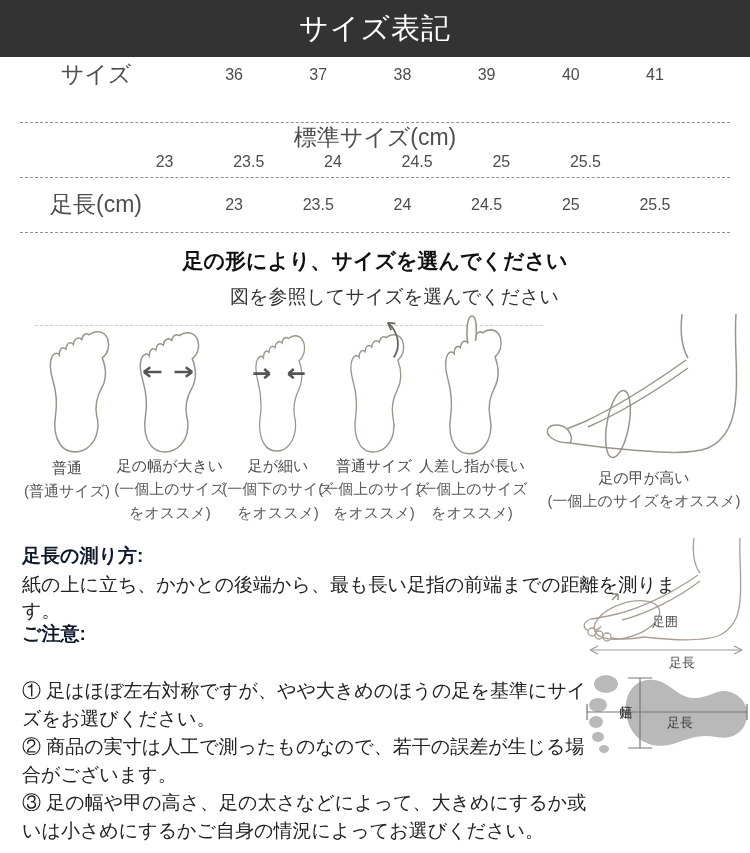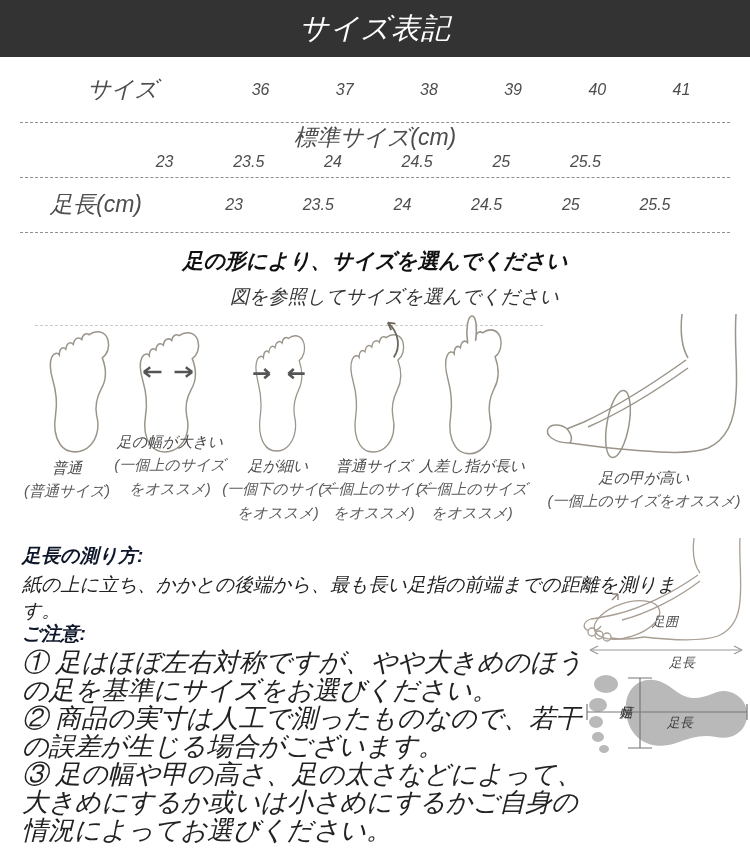--- a/index.html
+++ b/index.html
@@ -1,36 +1,36 @@
 <!DOCTYPE html>
 <html><head>
 <meta charset="utf-8">
 <style>
   * { margin:0; padding:0; box-sizing:border-box; }
   html,body { background:#fff; }
   .page {
     position:relative; width:750px; height:853px; margin:0 auto;
     background:#fff; overflow:hidden;
-    font-family:"Liberation Sans", sans-serif; color:#222;font-style:italic;
+    font-family:"Liberation Sans", sans-serif; color:#222;
   }
   
   .header-bar {
     position:absolute; left:0; top:0; width:750px; height:57px;
     background:#333; display:flex; align-items:center; justify-content:center;
   }
   .header-bar .title { color:#fff; font-size:29px; letter-spacing:1px; }
 
   
   .trow { position:absolute; left:0; width:750px; display:flex; align-items:center; }
   .trow .tlabel {
     width:192px; text-align:center; font-size:23px; color:#4d4d4d;
   }
   .trow .tvals { width:505px; display:flex; }
   .trow .tval { flex:1; text-align:center; font-size:16px; color:#4d4d4d; }
-  .row-1 { top:57px;  height:65px;justify-content:center; }
+  .row-1 { top:42px;  height:65px; }
   .row-2 { top:122px; height:55px;flex-direction:column; }
   .row-3 { top:177px; height:55px; }
   .dashed-sep {
     position:absolute; left:20px; width:710px; height:0;
     border-top:1px dashed #8f8f8f;
   }
   .sep-1 { top:122px; } .sep-2 { top:177px; } .sep-3 { top:232px; }
 
   
   .guide-heading {
@@ -60,22 +60,22 @@
   .measure-heading, .notice-heading {
     position:absolute; left:22px; font-size:19px; font-weight:bold; color:#0f172a;
   }
   .measure-heading { top:543px; }
   .measure-body {
     position:absolute; left:22px; top:572px; width:680px;
     font-size:19px; color:#222;
   }
   .notice-heading { top:621px; }
   .notice-list {
-    position:absolute; left:22px; top:648px; width:572px;
-    font-size:26px; line-height:28px; color:#222;
+    position:absolute; left:22px; top:677px; width:572px;
+    font-size:19px; line-height:28px; color:#222;
   }
   .notice-list p { margin:0; }
 
   
   .sketch { position:absolute; }
   .sk-label { font-size:13px; fill:#4a4a4a; }
   .sk-label-dark { font-size:13px; fill:#3a3a3a; }
 </style>
 </head>
 <body>
@@ -181,21 +181,21 @@
       <path d="M 148 56 C 120 76 82 100 48 115"></path>
       <path d="M 30 131 C 14 131 5 123 8 117 C 11 111 23 112 28 118 C 31 122 33 127 30 131 Z" fill="#ffffff"></path>
       <ellipse cx="78" cy="112" rx="11" ry="34" transform="rotate(10 78 112)"></ellipse>
     </g>
   </svg>
 
   <div class="caption" style="left:9px; top:456px; width:116px;">
     <div class="cap-name">普通</div>
     <div class="cap-note">(普通サイズ)</div>
   </div>
-  <div class="caption" style="left:112px; top:430px; width:116px;">
+  <div class="caption" style="left:112px; top:454px; width:116px;">
     <div class="cap-name">足の幅が大きい</div>
     <div class="cap-note">(一個上のサイズをオススメ)</div>
   </div>
   <div class="caption" style="left:220px; top:454px; width:116px;">
     <div class="cap-name">足が細い</div>
     <div class="cap-note">(一個下のサイズをオススメ)</div>
   </div>
   <div class="caption" style="left:316px; top:454px; width:116px;">
     <div class="cap-name">普通サイズ</div>
     <div class="cap-note">(一個上のサイズをオススメ)</div>

